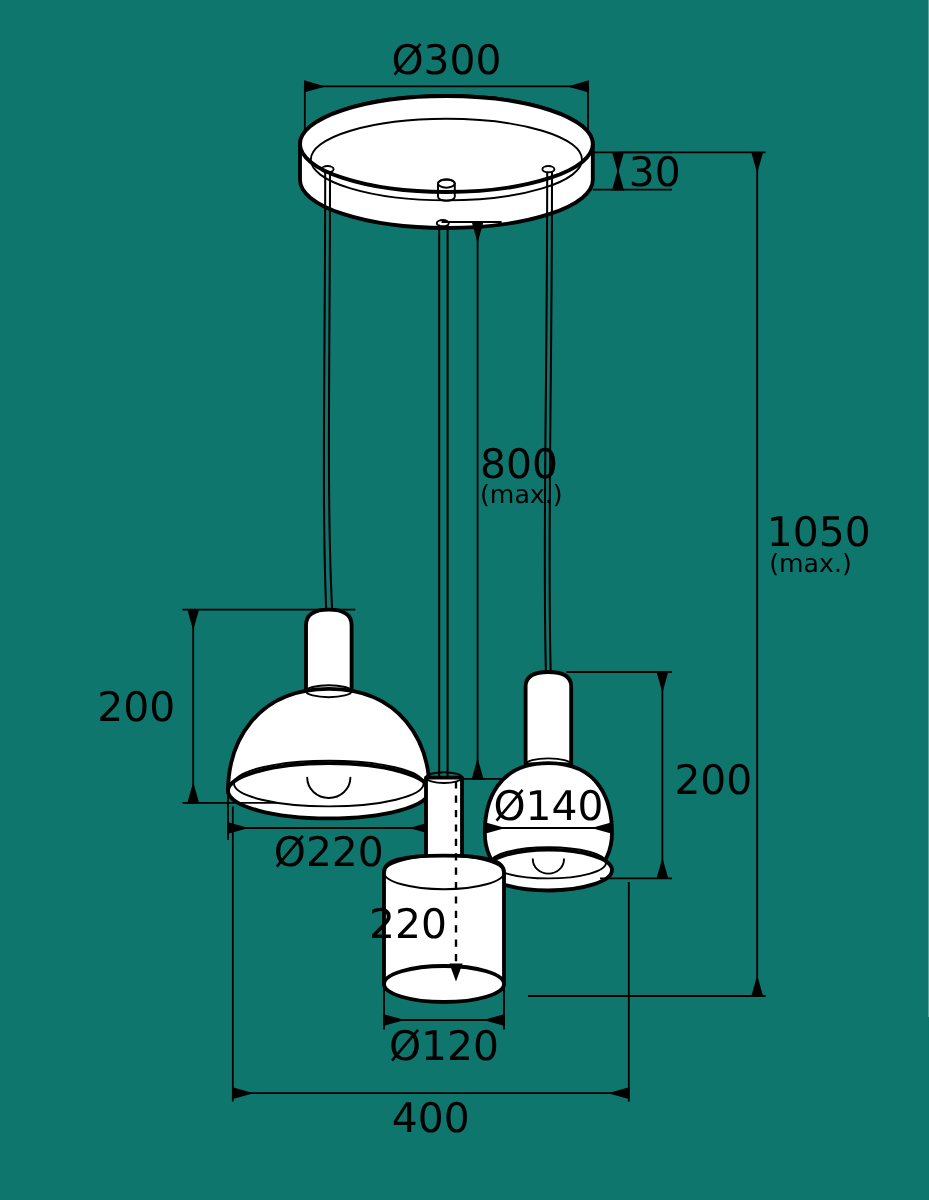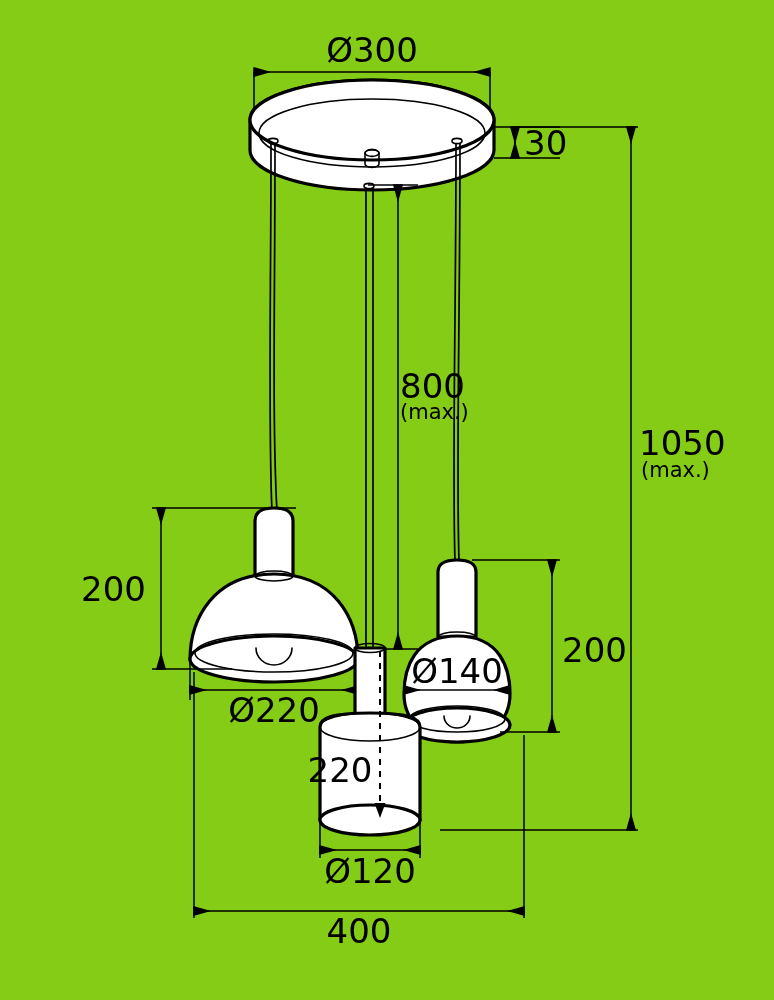--- a/index.html
+++ b/index.html
@@ -11,21 +11,21 @@
   body {
     width: 774px;
     height: 1000px;
     overflow: hidden;
     font-family: "DejaVu Sans", "Liberation Sans", sans-serif;
   }
   #drawing-root {
     position: relative;
     width: 774px;
     height: 1000px;
-    background: #84cc16;
+    background: #0f766e;
   }
   svg#tech-drawing {
     display: block;
     width: 774px;
     height: 1000px;
   }
   .obj {
     fill: #ffffff;
     stroke: #000000;
     stroke-width: 3.2;

